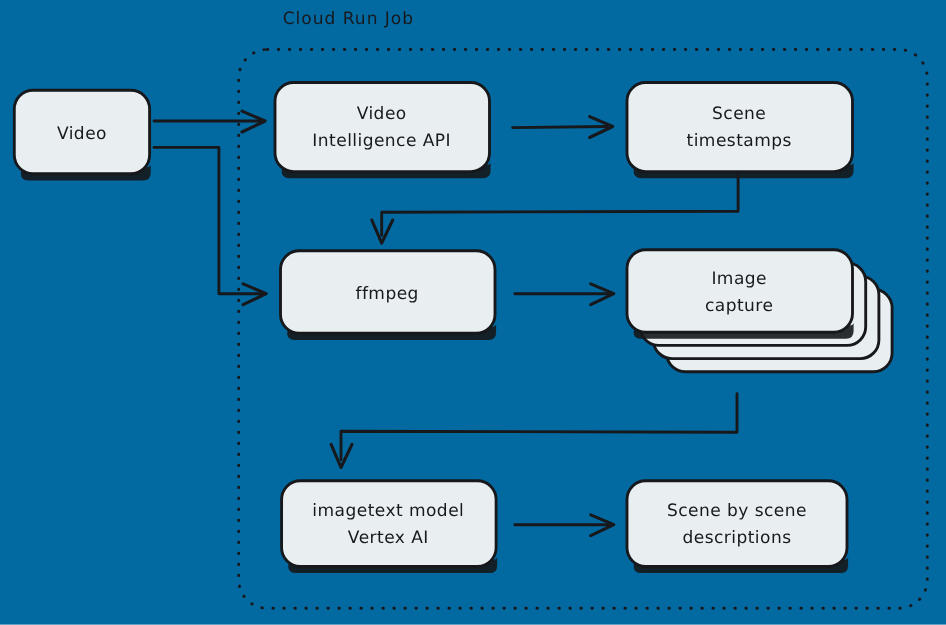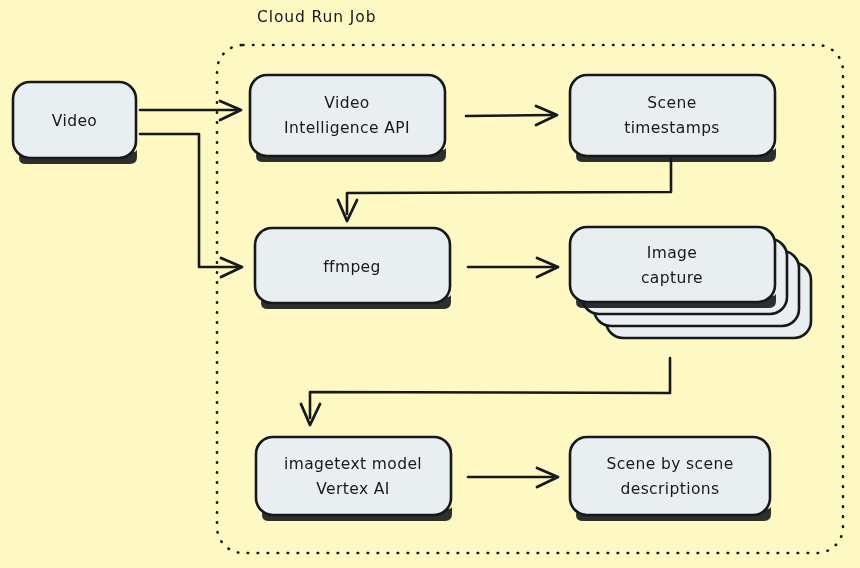--- a/index.html
+++ b/index.html
@@ -10,21 +10,21 @@
   body {
     width: 860px;
     height: 568px;
     overflow: hidden;
     font-family: "DejaVu Sans", sans-serif;
   }
   #canvas {
     position: relative;
     width: 860px;
     height: 568px;
-    background: #fef9c3;
+    background: #0369a1;
   }
   #diagram-svg {
     position: absolute;
     left: 0;
     top: 0;
     width: 860px;
     height: 568px;
   }
   .node-label {
     font-family: "DejaVu Sans", sans-serif;

